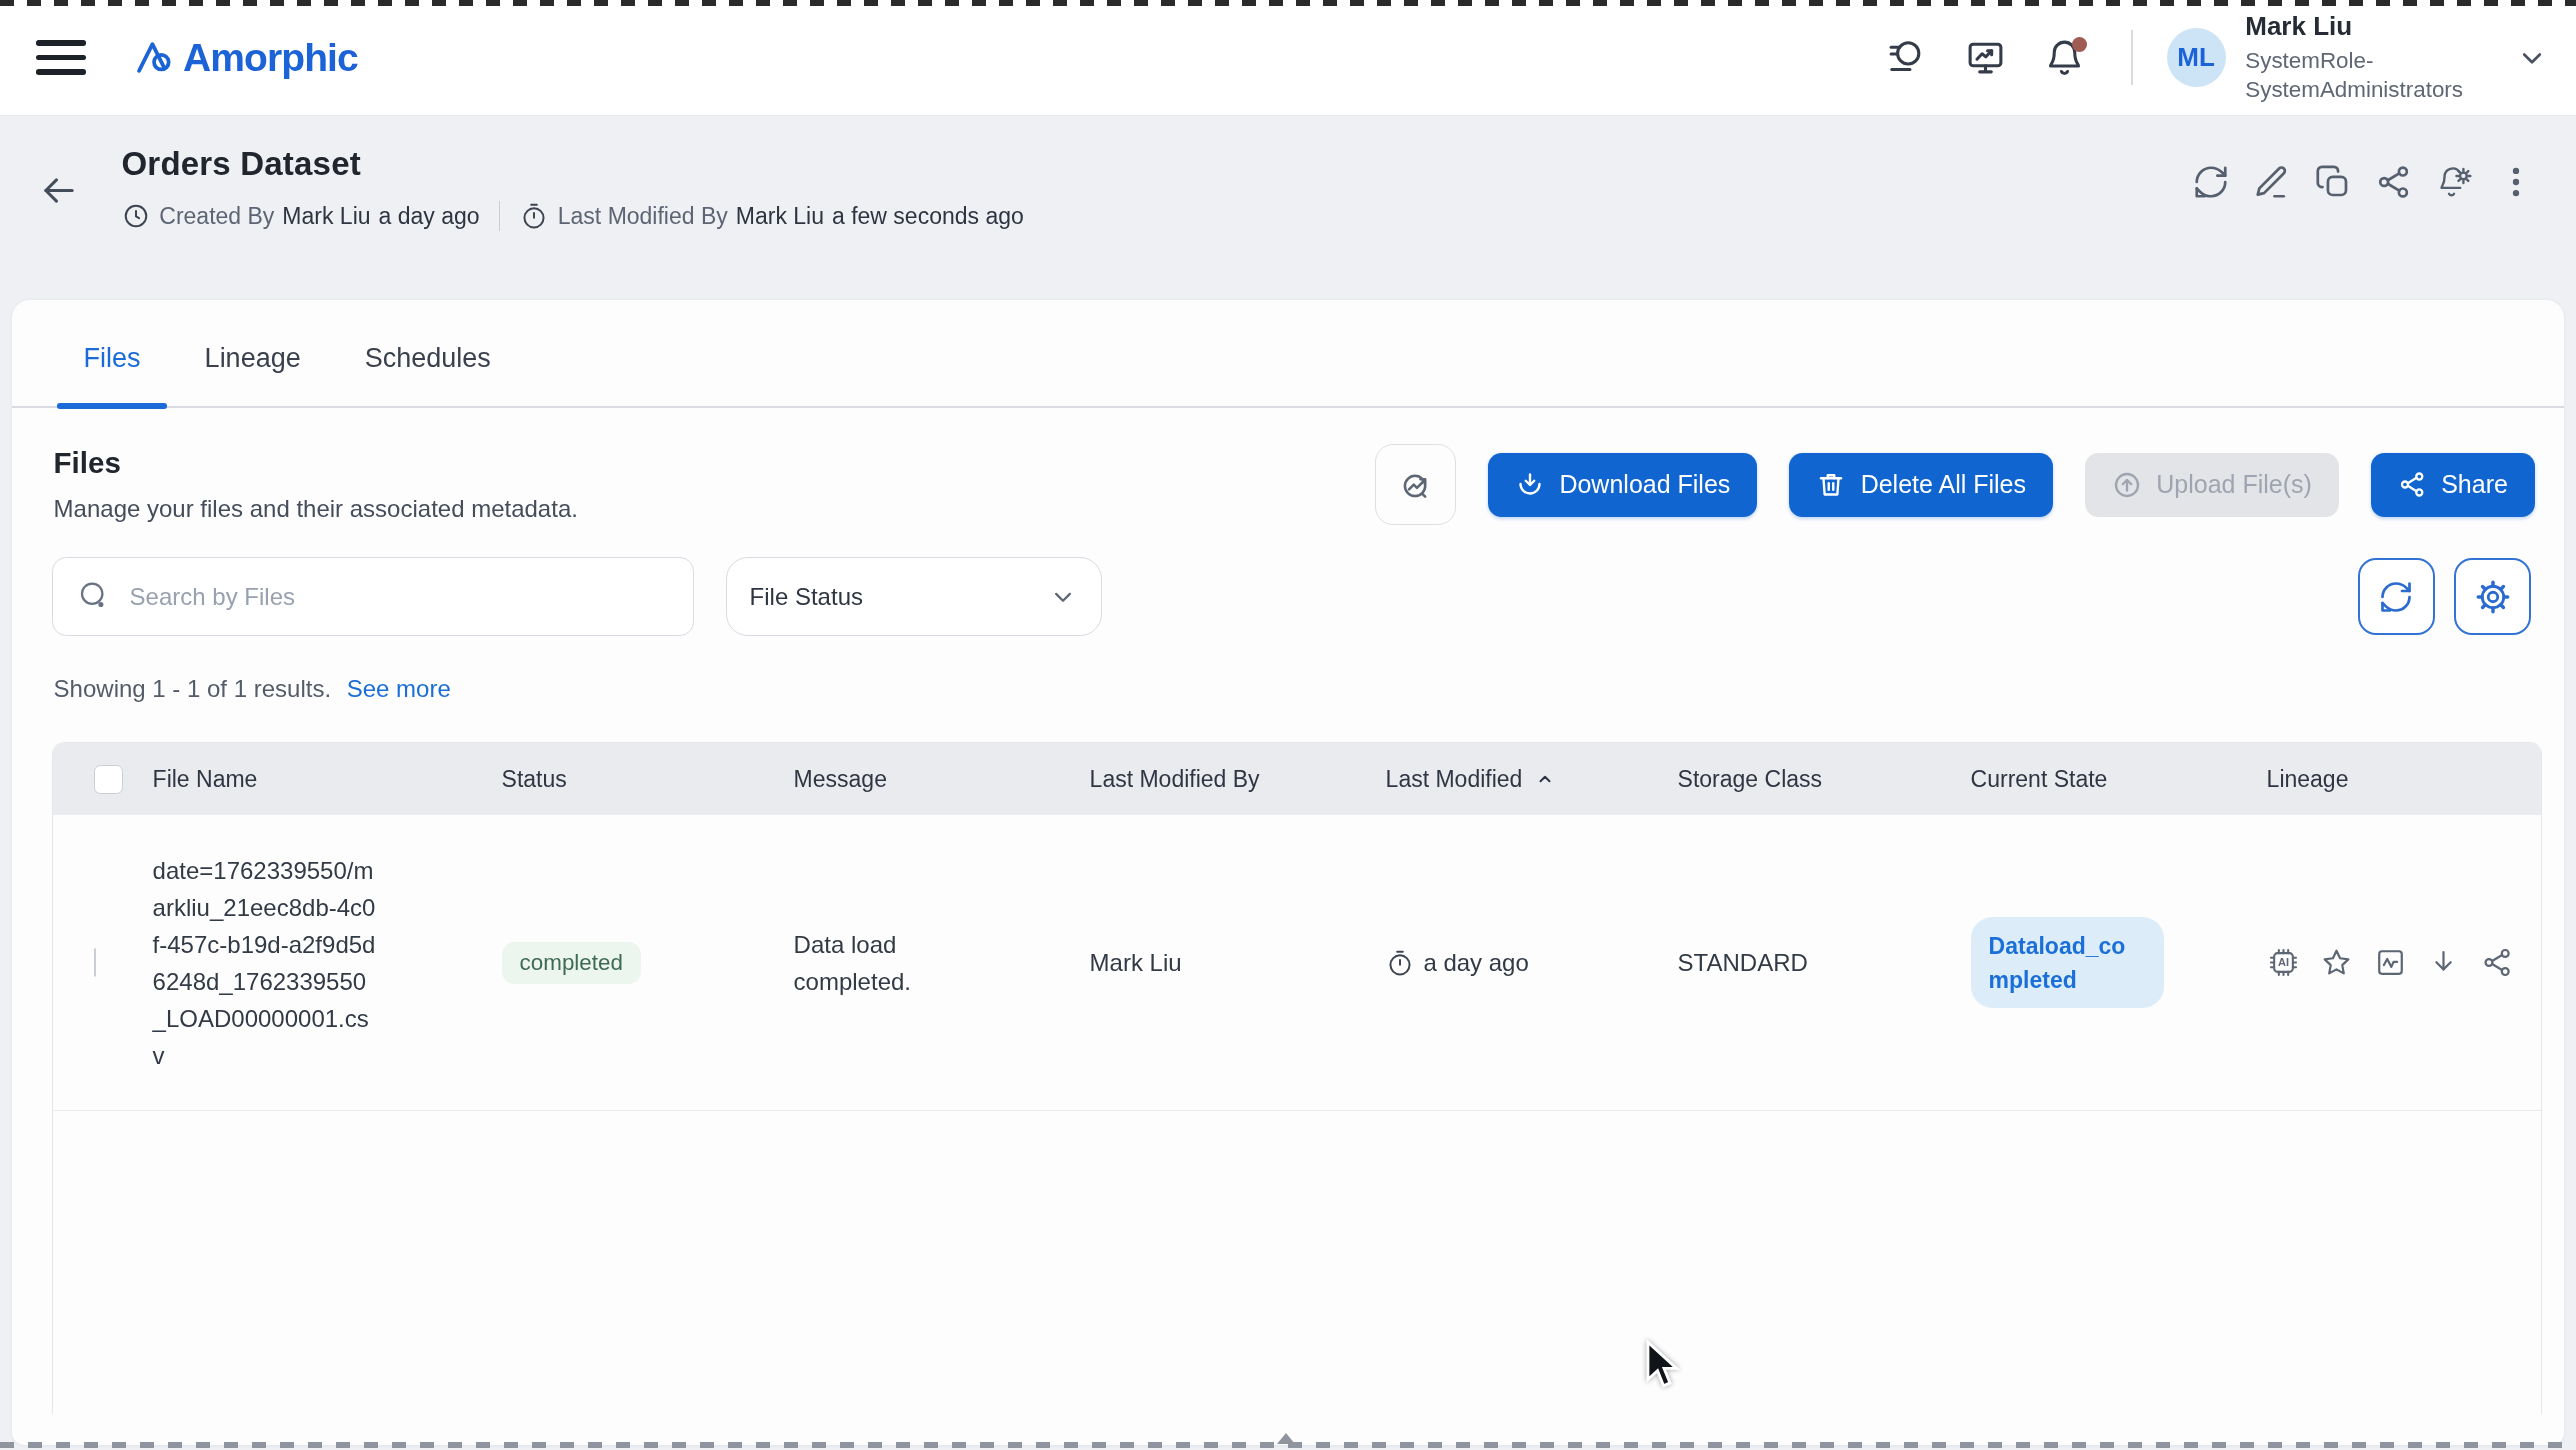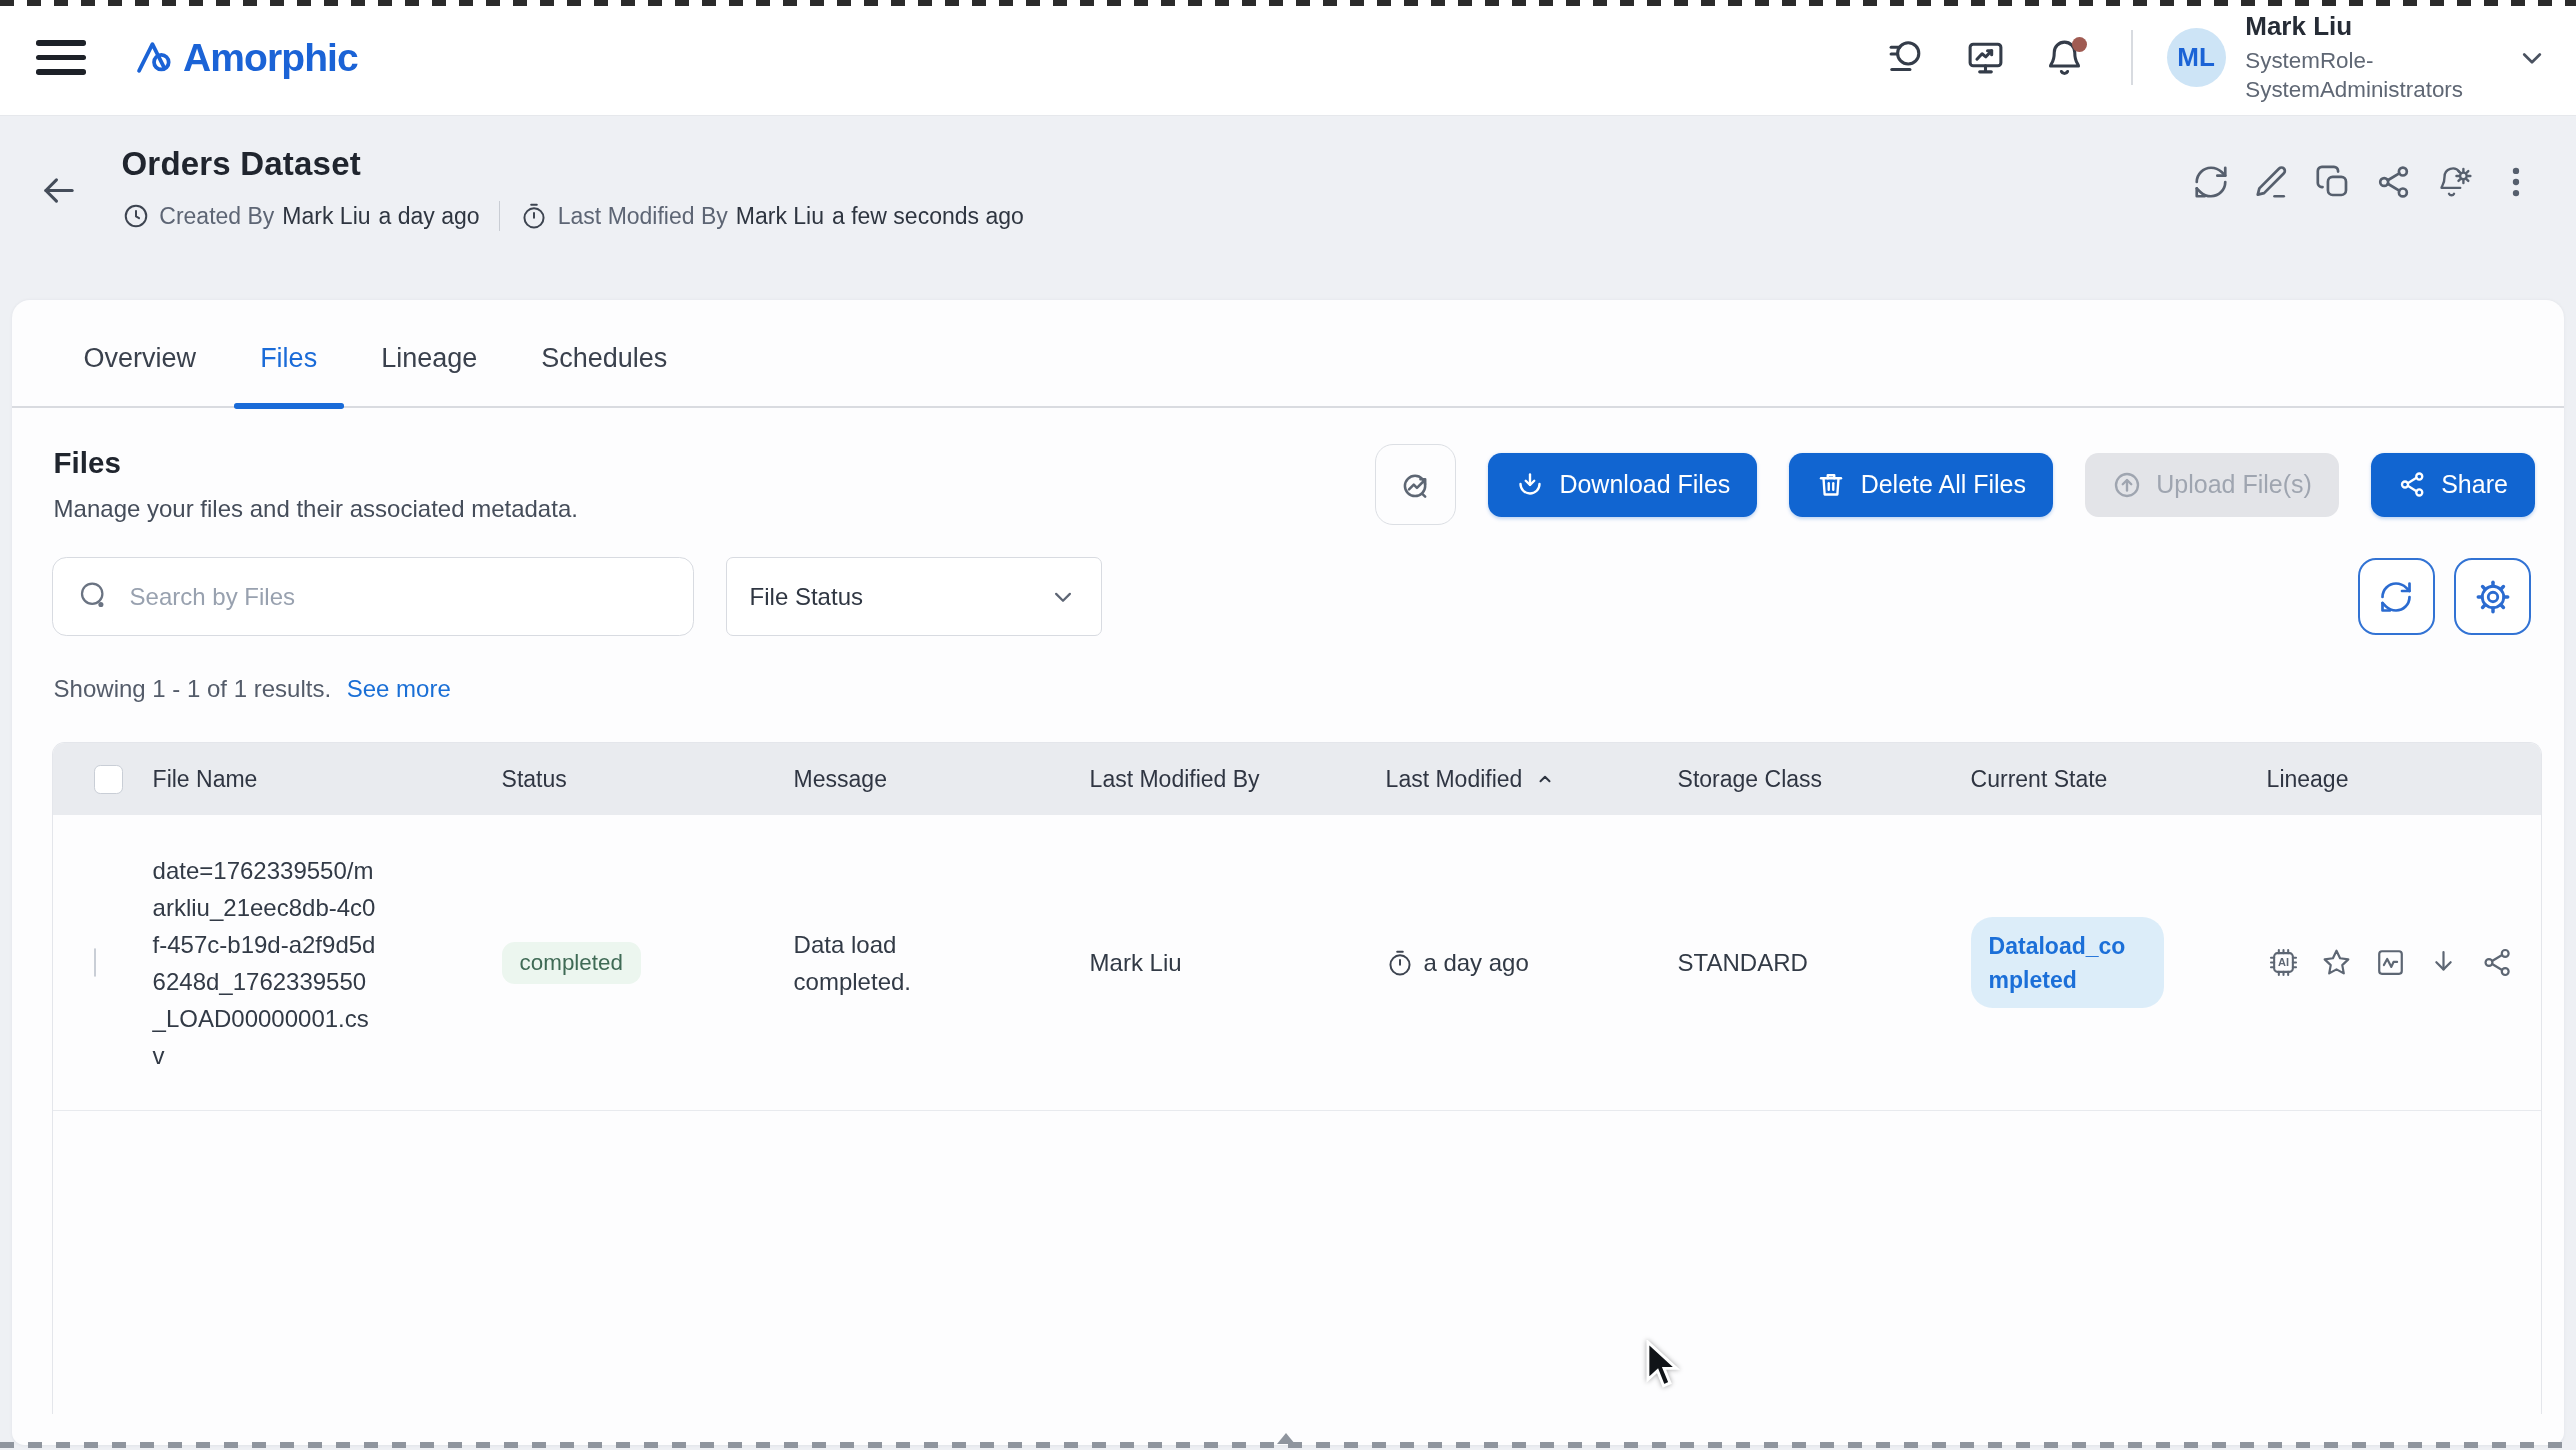--- a/index.html
+++ b/index.html
@@ -55,21 +55,21 @@
   .btn-blue{background:#1165d1;color:#ffffff;box-shadow:0 1.8px 3.6px rgba(17,101,209,.25);}
   .btn-disabled{background:#e3e4e8;color:#9fa5b0;cursor:default;}
   .btn-outline-ic{width:81px;height:81px;border-radius:18px;border:1.8px solid #dcdfe4;background:#fdfdfe;color:#5d6673;display:flex;align-items:center;justify-content:center;cursor:pointer;}
   .files-buttons{display:flex;align-items:center;gap:32px;}
   
   .toolbar-row{display:flex;align-items:center;padding:32px 33px 0 40px;}
   .search-box{display:flex;align-items:center;width:642px;height:79px;border:1.8px solid #d8dbe1;border-radius:14.3px;background:#fff;box-sizing:border-box;}
   .search-box .sic{color:#6a7382;margin:0 16px 0 23px;}
   .search-input{border:none;outline:none;flex:1;font-size:24px;color:#333a45;font-family:inherit;background:transparent;height:100%;}
   .search-input::placeholder{color:#98a1af;}
-  .select-box{display:flex;align-items:center;width:376px;height:79px;border:1.8px solid #d8dbe1;border-radius:7px;background:#fff;margin-left:32px;box-sizing:border-box;padding:0 23px;cursor:pointer;gap:12px;}
+  .select-box{display:flex;align-items:center;width:376px;height:79px;border:1.8px solid #d8dbe1;border-radius:22px;background:#fff;margin-left:32px;box-sizing:border-box;padding:0 23px;cursor:pointer;gap:12px;}
   .select-label{font-size:24px;color:#2f3642;}
   .select-box .chev{margin-left:auto;color:#5d6574;}
   .toolbar-right{margin-left:auto;display:flex;gap:19.7px;}
   .btn-blue-ic{width:77px;height:77px;border-radius:18px;border:2.2px solid #3273d4;background:#fff;color:#2b6bd0;display:flex;align-items:center;justify-content:center;cursor:pointer;}
   
   .results-line{padding:39px 0 0 42px;font-size:24px;color:#545c6a;}
   .see-more{color:#1a6fd6;cursor:pointer;margin-left:9px;}
   
   .table{margin:39px 22.4px 0 40px;border:0.9px solid #e4e6eb;border-bottom:none;border-radius:12.5px 12.5px 0 0;overflow:hidden;height:671px;background:#fdfdfe;}
   .tgrid{display:grid;grid-template-columns:100px 349px 292px 296px 296px 292px 293px 296px auto;align-items:center;}
@@ -226,21 +226,20 @@
           <circle cx="12" cy="5" r="2" fill="currentColor" stroke="none"></circle>
             <circle cx="12" cy="12" r="2" fill="currentColor" stroke="none"></circle>
             <circle cx="12" cy="19" r="2" fill="currentColor" stroke="none"></circle>
         </svg>
       </button>
     </div>
   </section>
 
   <main class="card">
     <nav class="tabs">
-      <button class="tab">Overview</button>
       <button class="tab active">Files</button>
       <button class="tab">Lineage</button>
       <button class="tab">Schedules</button>
     </nav>
 
     <div class="files-row">
       <div class="files-titles">
         <div class="files-title">Files</div>
         <div class="files-sub">Manage your files and their associated metadata.</div>
       </div>

